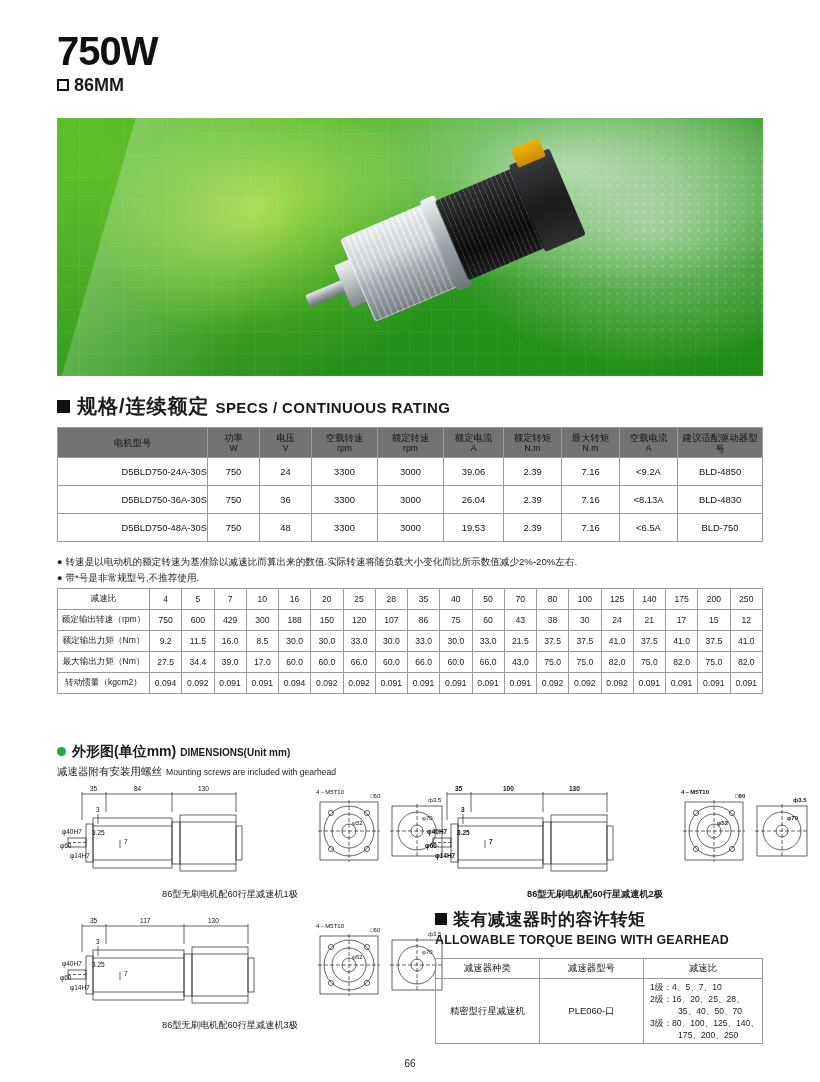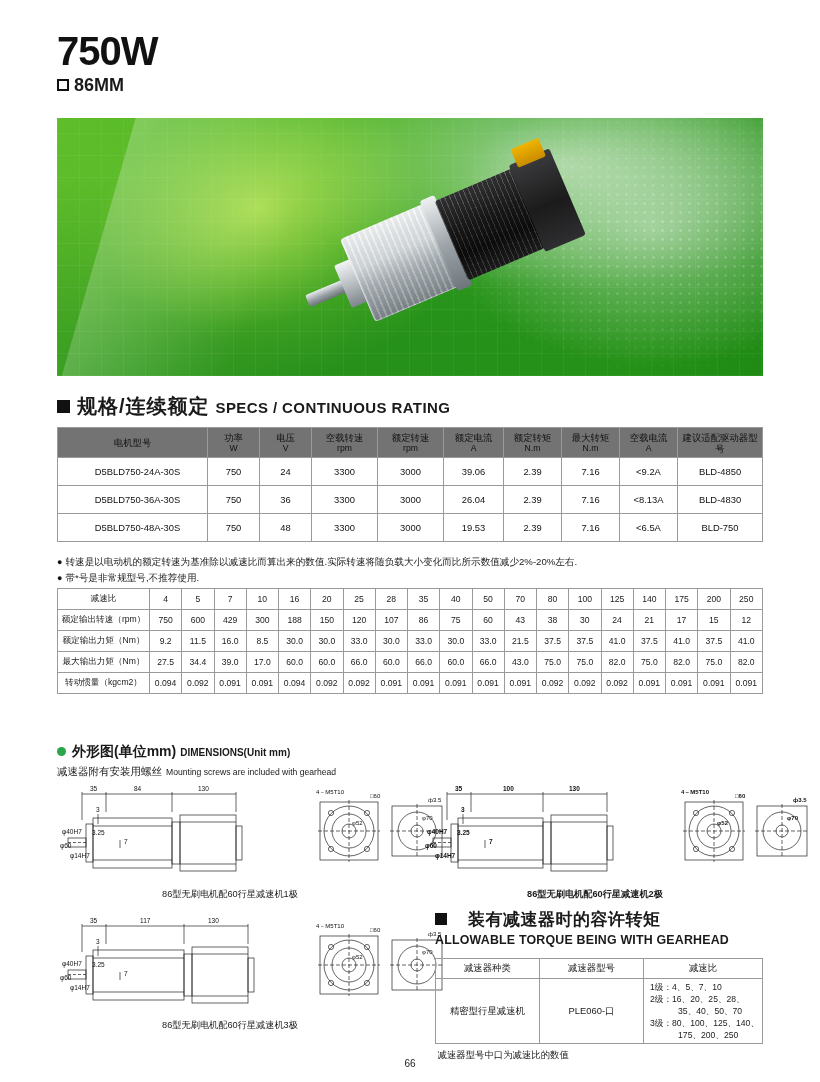--- a/index.html
+++ b/index.html
@@ -130,21 +130,21 @@
 
   
   table { border-collapse: collapse; }
   .tbl1 { position:absolute; left:57px; top:427px; width:706px; font-size:9.4px; }
   .tbl1 th, .tbl1 td {
     border:1px solid #9a9a9a; text-align:center; padding:0; height:28px;
     font-weight:normal; color:#111;
   }
   .tbl1 th { background:#737373; font-weight:normal; line-height:11px; height:30px; }
   .tbl1 th .u { display:block; font-size:8.6px; }
-  .tbl1 td.model { text-align:center; padding-left:10px; }
+  .tbl1 td.model { text-align:right; padding-left:10px; }
   .tbl1 th.model { text-align:center; }
 
   .notes { position:absolute; left:57px; top:554px; width:706px; font-size:9.6px; line-height:15px; }
   .notes div { white-space:nowrap; }
   .notes .bul { color:#111; font-size:9px; margin-right:3px; }
 
   .tbl2 { position:absolute; left:57px; top:588px; width:706px; font-size:8.6px; }
   .tbl2 th, .tbl2 td {
     border:1px solid #9a9a9a; text-align:center; padding:0; height:21px; font-weight:normal;
   }
@@ -161,21 +161,21 @@
   .drawing { position:absolute; }
   .drawing .caption {
     position:absolute; left:0; bottom:-2px; width:100%; text-align:center;
     font-size:9.2px;
   }
   .dwg-svg { display:block; }
 
   
   .sec-torque { position:absolute; left:435px; top:908px; width:328px; }
   .sec-torque .sq { display:inline-block; width:12px; height:12px; background:#111; margin-right:6px; }
-  .sec-torque .cn { font-size:17px; font-weight:bold; letter-spacing:.5px;margin-left:15px; }
+  .sec-torque .cn { font-size:17px; font-weight:bold; letter-spacing:.5px; }
   .sec-torque .en { display:block; font-size:12.4px; font-weight:bold; margin-top:2px; letter-spacing:.2px; }
 
   .tbl3 { position:absolute; left:435px; top:958px; width:328px; font-size:9.4px; }
   .tbl3 th, .tbl3 td { border:1px solid #9a9a9a; text-align:center; font-weight:normal; padding:2px 3px; }
   .tbl3 th { height:20px; }
   .tbl3 td.l { text-align:center; }
   .tbl3 td.ratios { text-align:left; padding-left:6px; line-height:12px; font-size:8.6px; }
   .tbl3 td.ratios .r { display:block; white-space:nowrap; }
   .tbl3 td.ratios .ind { padding-left:28px; }
   .tbl3 .note-row td { border:none; text-align:left; padding-left:2px; padding-top:5px; font-size:9.4px; }
@@ -603,20 +603,17 @@
         <td class="l">精密型行星减速机</td>
         <td class="l">PLE060-口</td>
         <td class="ratios">
           <span class="r">1级：4、5、7、10</span>
           <span class="r">2级：16、20、25、28、</span>
           <span class="r ind">35、40、50、70</span>
           <span class="r">3级：80、100、125、140、</span>
           <span class="r ind">175、200、250</span>
         </td>
       </tr>
-      <tr class="note-row">
-        <td colspan="3">减速器型号中口为减速比的数值</td>
-      </tr>
     </tbody>
   </table>
 
   <div class="pageno">66</div>
 </div>
 
 </body></html>

